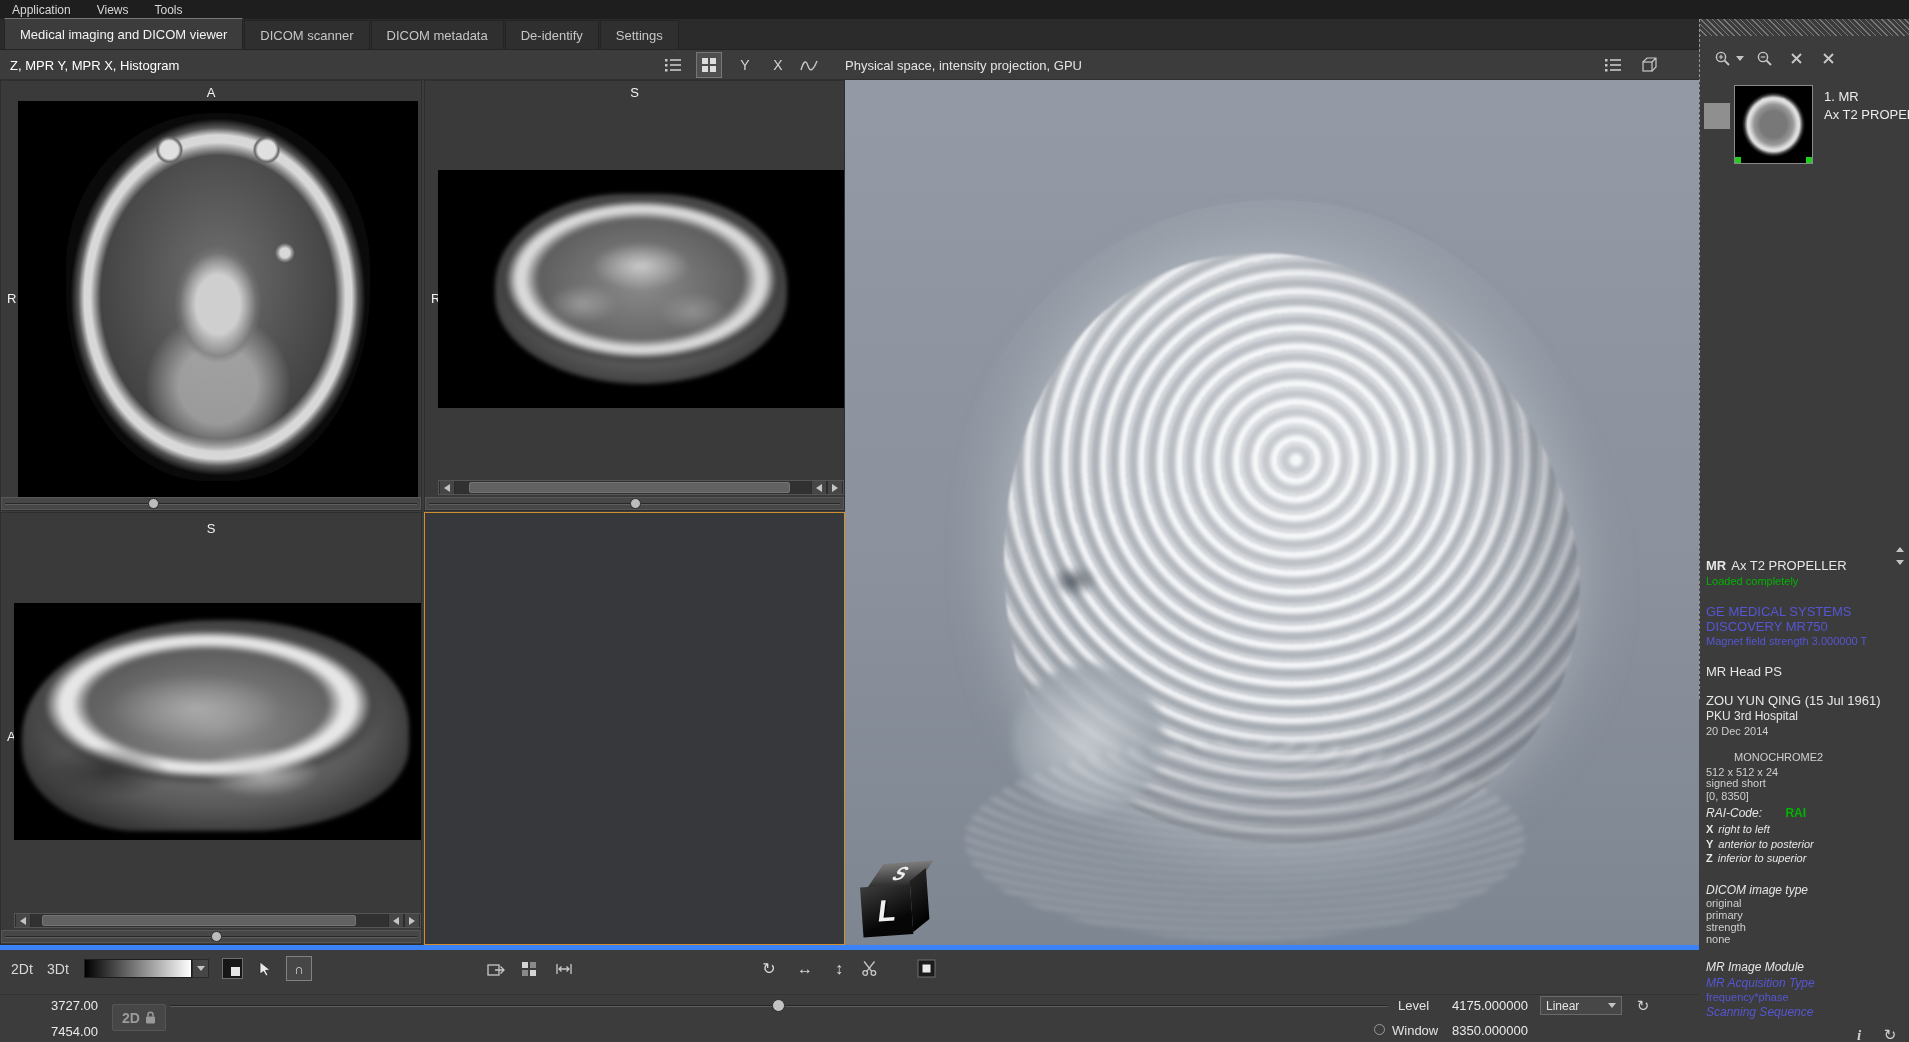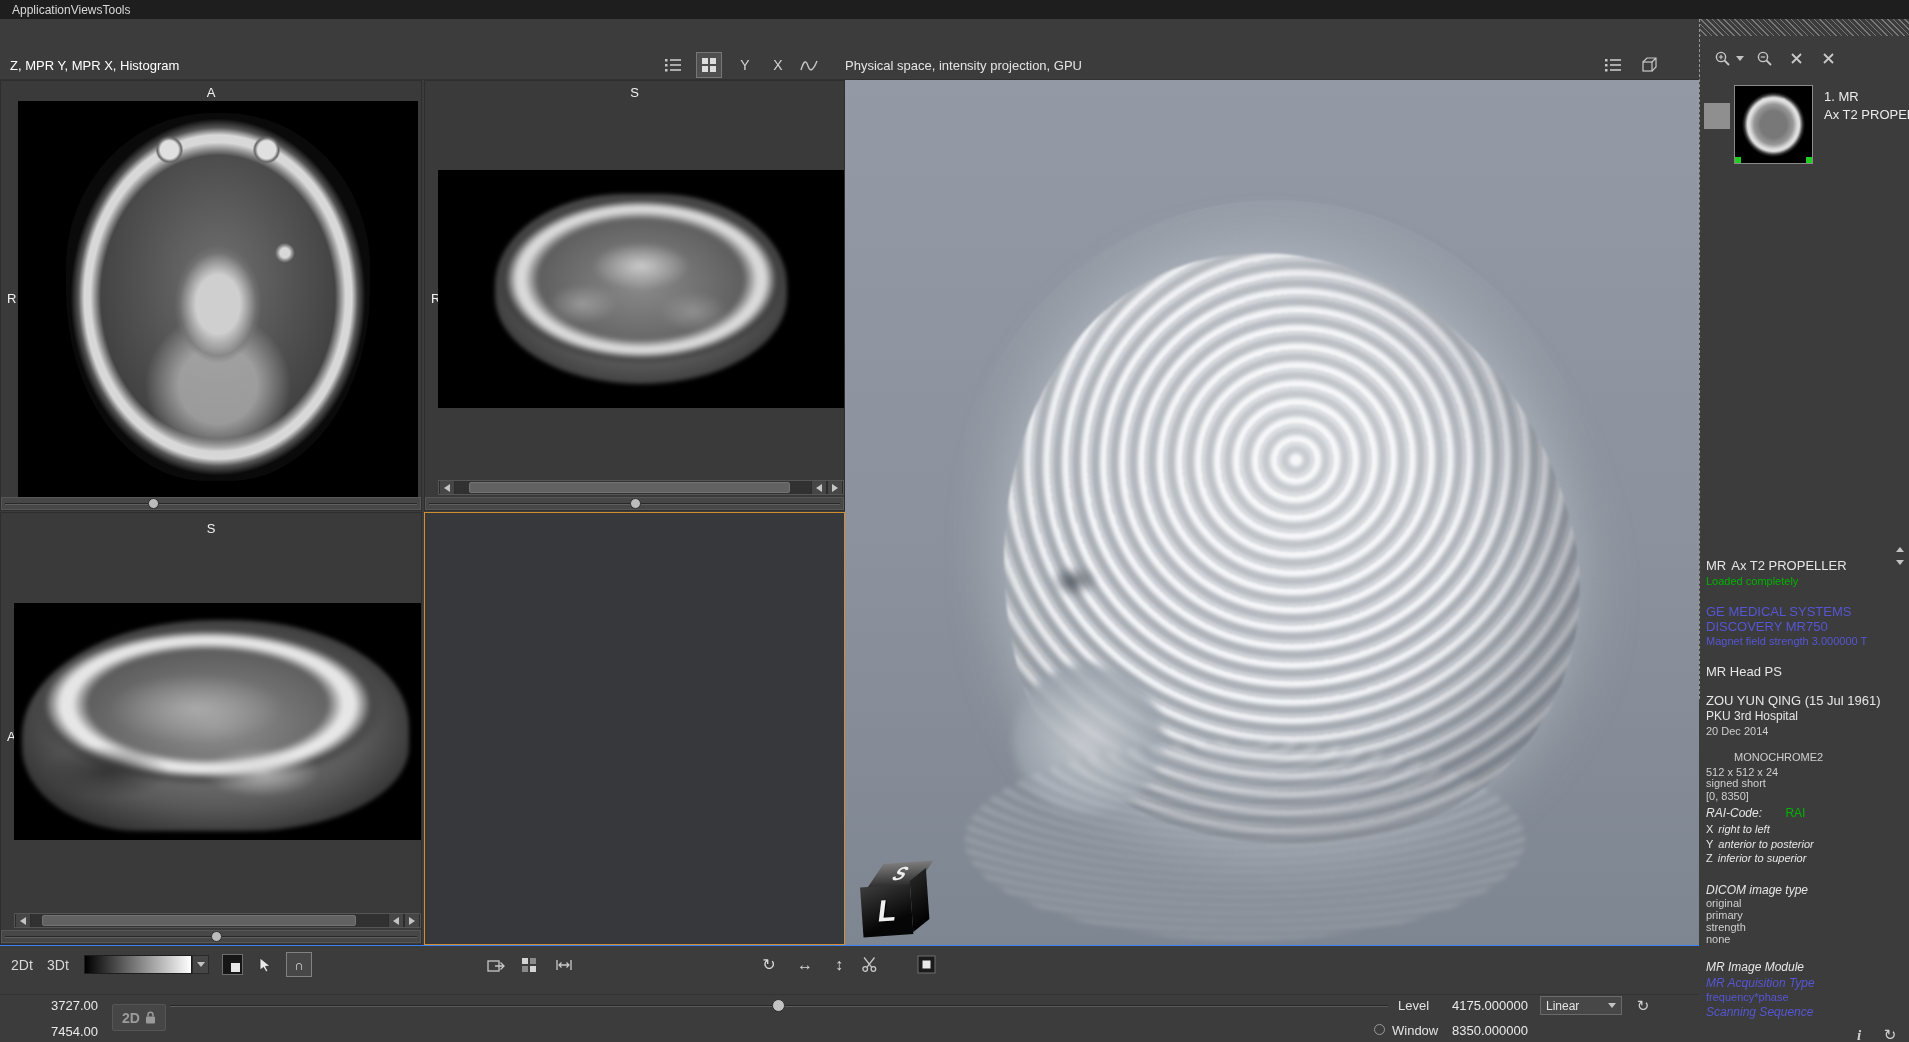--- a/index.html
+++ b/index.html
@@ -5,21 +5,21 @@
   * { margin:0; padding:0; box-sizing:border-box; }
   html,body { background:#222; }
   #root {
     position:relative; width:1909px; height:1042px; overflow:hidden;
     background:#3c3c3c; font-family:"Liberation Sans", sans-serif; color:#ddd;
     -webkit-user-select:none; user-select:none;
   }
 
   
   #menubar { position:absolute; left:0; top:0; width:1909px; height:19px;
-    background:#1e1e1e; display:flex; align-items:center; 
+    background:#1e1e1e; display:flex; align-items:center; gap:26px;
     padding-left:12px; font-size:12px; color:#d8d8d8; }
   #menubar span { cursor:default; }
 
   
   #tabbar { position:absolute; left:0; top:19px; width:1699px; height:31px;
     background:#2b2b2b; border-bottom:1px solid #232323; display:flex; align-items:flex-end; padding-left:4px; }
   .tab { height:29px; display:flex; align-items:center; padding:0 15px; font-size:13px;
     color:#c6c6c6; background:#2f2f2f; border:1px solid #242424; border-bottom:none; margin-right:1px; }
   .tab.active { background:#3c3c3c; color:#f2f2f2; border-top:1px solid #787878; height:31px; }
 
@@ -122,21 +122,21 @@
     background:linear-gradient(160deg,#3c3c3c,#060606 70%); display:flex; align-items:center; justify-content:center;
     font-size:30px; font-weight:bold; font-style:italic; color:#f0f0f0; text-shadow:1px 1px 2px #000; }
   .cube-top { position:absolute; left:10px; top:0; width:50px; height:23px;
     background:linear-gradient(#7c7c7c,#2c2c2c); transform:skewX(-38deg) translateX(10px);
     display:flex; align-items:center; justify-content:center; font-size:18px; font-weight:bold; color:#eee; }
   .cube-side { position:absolute; left:54px; top:13px; width:17px; height:51px;
     background:linear-gradient(#232323,#000); transform:skewY(-35deg); }
 
   
   #lowerbar { position:absolute; left:0; top:945px; width:1699px; height:37px;
-    background:#3c3c3c; border-top:1px solid #3b82f6; }
+    background:#3c3c3c; border-top:5px solid #3b82f6; }
   .lbtn { position:absolute; top:6px; height:25px; min-width:26px; display:flex; align-items:center;
     justify-content:center; color:#d8d8d8; font-size:14px; border:1px solid transparent; padding:0 4px; }
   .lbtn.bordered { border:1px solid #828282; background:#474747; }
   #lut { position:absolute; left:84px; top:9px; width:108px; height:19px;
     background:linear-gradient(to right,#000,#fff); border:1px solid #1d1d1d; }
   #lut-arrow { position:absolute; left:192px; top:9px; width:17px; height:19px; background:#464646;
     border:1px solid #2a2a2a; display:flex; align-items:center; justify-content:center; }
   #invert-icon { position:absolute; left:222px; top:8px; width:21px; height:21px;
     background:#161616; border:1px solid #6e6e6e; }
   #invert-icon div { position:absolute; right:2px; bottom:2px; width:9px; height:9px; background:#e6e6e6; }
@@ -172,21 +172,21 @@
     border-radius:48% 48% 46% 46% / 44% 44% 52% 52%;
     background:
       radial-gradient(circle 4px at 35% 14%, #ddd, rgba(0,0,0,0) 75%),
       radial-gradient(circle 4px at 65% 14%, #ddd, rgba(0,0,0,0) 75%),
       radial-gradient(ellipse closest-side at 50% 50%, #787878 0 40%, #989898 60%, #ddd 74% 80%, #333 90%, #000 97%);
     filter:blur(.4px); }
   .thumb-corner { position:absolute; width:6px; height:6px; background:#22cc22; }
   #series-box { position:absolute; left:4px; top:84px; width:26px; height:26px; background:#8f8f8f; }
   .thumb-label { position:absolute; left:124px; font-size:13px; color:#ececec; white-space:nowrap; }
   .md { position:absolute; left:6px; font-size:12px; color:#e6e6e6; white-space:nowrap; }
-  .md .b { font-weight:normal; margin-right:5px; }
+  .md .b { font-weight:bold; margin-right:5px; }
   .sm { font-size:11px; }
   .it { font-style:italic; }
   .blue { color:#5656d4; }
   .green { color:#00b400; }
   .gray { color:#cfcfcf; }
   .scroll-arrow { position:absolute; left:196px; }
   .side-btn { position:absolute; top:1006px; width:22px; height:20px; display:flex;
     align-items:center; justify-content:center; color:#d0d0d0; }
   #info-btn { font-family:"Liberation Serif", serif; font-style:italic; font-weight:bold; font-size:15px; }
 </style>
@@ -194,20 +194,27 @@
 <body>
 
 <div id="root">
 
   <div id="menubar">
     <span>Application</span>
     <span>Views</span>
     <span>Tools</span>
   </div>
 
+  <div id="tabbar">
+    <div class="tab active">Medical imaging and DICOM viewer</div>
+    <div class="tab">DICOM scanner</div>
+    <div class="tab">DICOM metadata</div>
+    <div class="tab">De-identify</div>
+    <div class="tab">Settings</div>
+  </div>
 
   <div id="subtoolbar">
     <span class="tool-label" style="left:10px;">Z, MPR Y, MPR X, Histogram</span>
 
     <div class="tbtn" style="left:660px;">
       <svg width="18" height="16">
           <g stroke="#c8c8c8" stroke-width="1.6">
             <line x1="6" y1="3" x2="17" y2="3"></line>
             <line x1="6" y1="8" x2="17" y2="8"></line>
             <line x1="6" y1="13" x2="17" y2="13"></line>

